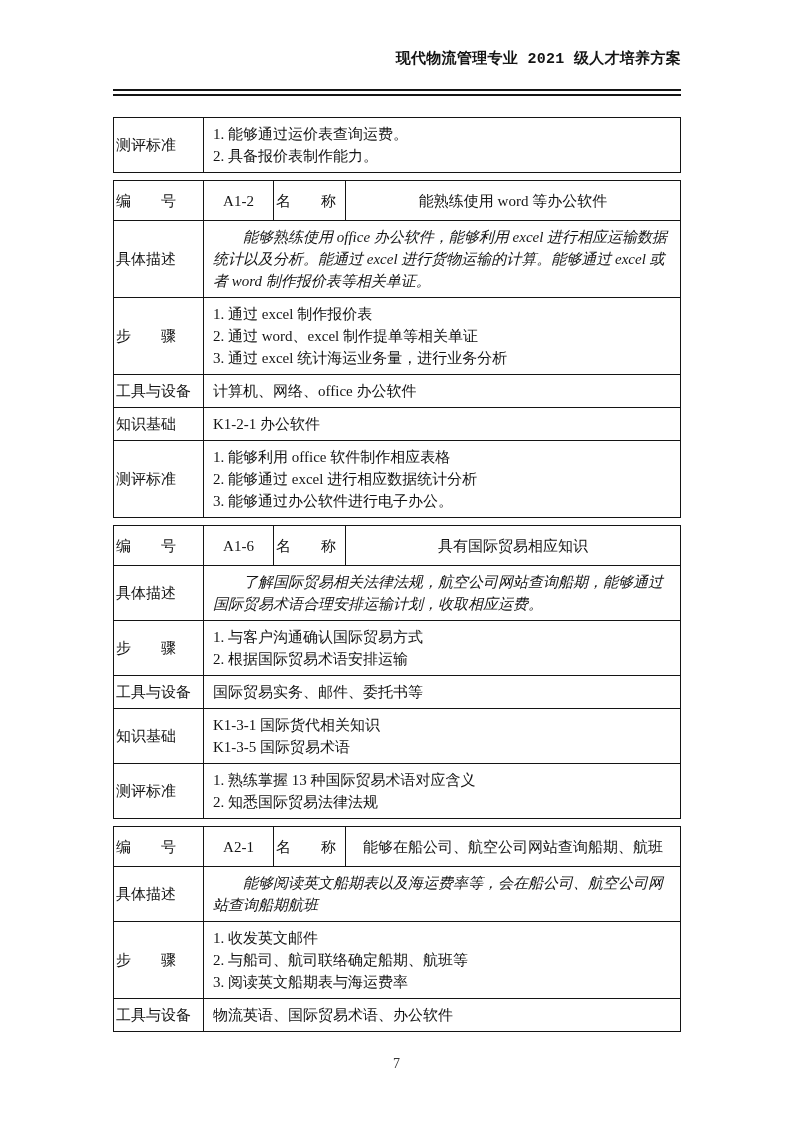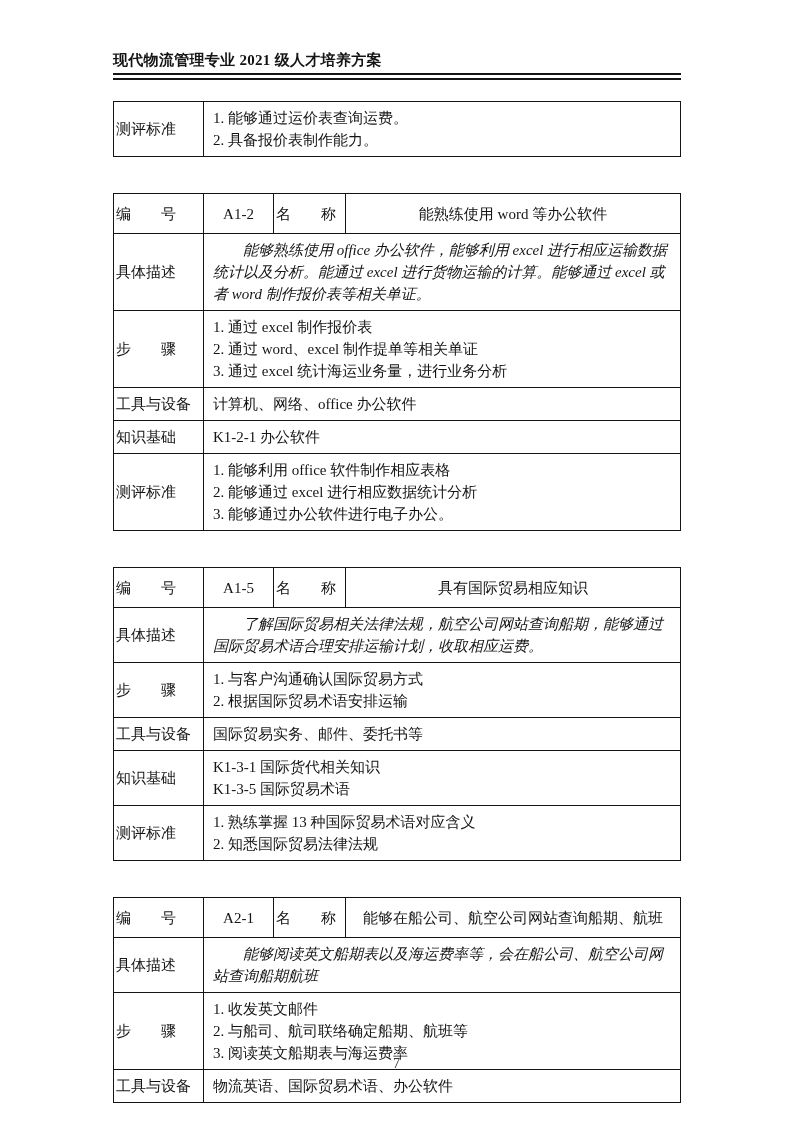--- a/index.html
+++ b/index.html
@@ -3,31 +3,31 @@
 <meta charset="utf-8">
 <style>
   html,body{margin:0;padding:0;background:#e8e8e8;}
   .page{
     width:793px;height:1122px;background:#ffffff;position:relative;
     box-sizing:border-box;padding:50px 112px 0 113px;
     font-family:"Liberation Serif","DejaVu Serif",serif;color:#141414;
     margin:0 auto;overflow:hidden;
   }
   .doc-header{
-    text-align:left;font-weight:bold;font-size:15px;
-    line-height:20px;padding-bottom:3px;letter-spacing:.3px;
+    text-align:right;font-weight:bold;font-size:15px;
+    line-height:20px;padding-bottom:19px;letter-spacing:.3px;font-family:Liberation Mono, monospace;
   }
   .doc-rule{
     height:3px;border-top:2px solid #141414;border-bottom:2px solid #141414;
   }
   table.tbl{
     border-collapse:collapse;width:100%;table-layout:fixed;
   }
   .tbl-first{margin-top:21px;}
-  .tbl-gap{margin-top:36px;}
+  .tbl-gap{margin-top:7px;}
   td{
     border:1px solid #141414;font-size:15px;line-height:22px;
     vertical-align:middle;box-sizing:border-box;
   }
   td.lbl{padding:5px 2px;}
   td.val{padding:5px 8px 5px 9px;}
   td.ctr{text-align:center;padding:5px 4px;}
   .hrow td{height:40px;}
   .para{text-indent:2em;font-style:italic;}
   col.c1{width:90px;}
@@ -114,21 +114,21 @@
   <table class="tbl tbl-gap">
     <colgroup>
         <col class="c1">
         <col class="c2">
         <col class="c3">
         <col>
       </colgroup>
     <tbody>
         <tr class="hrow">
       <td class="lbl">编　　号</td>
-      <td class="ctr">A1-5</td>
+      <td class="ctr">A1-6</td>
       <td class="lbl">名　　称</td>
       <td class="ctr">具有国际贸易相应知识</td>
     </tr>
     <tr>
       <td class="lbl">具体描述</td>
       <td class="val" colspan="3">
         <div class="para">了解国际贸易相关法律法规，航空公司网站查询船期，能够通过国际贸易术语合理安排运输计划，收取相应运费。</div>
       </td>
     </tr>
     <tr>

